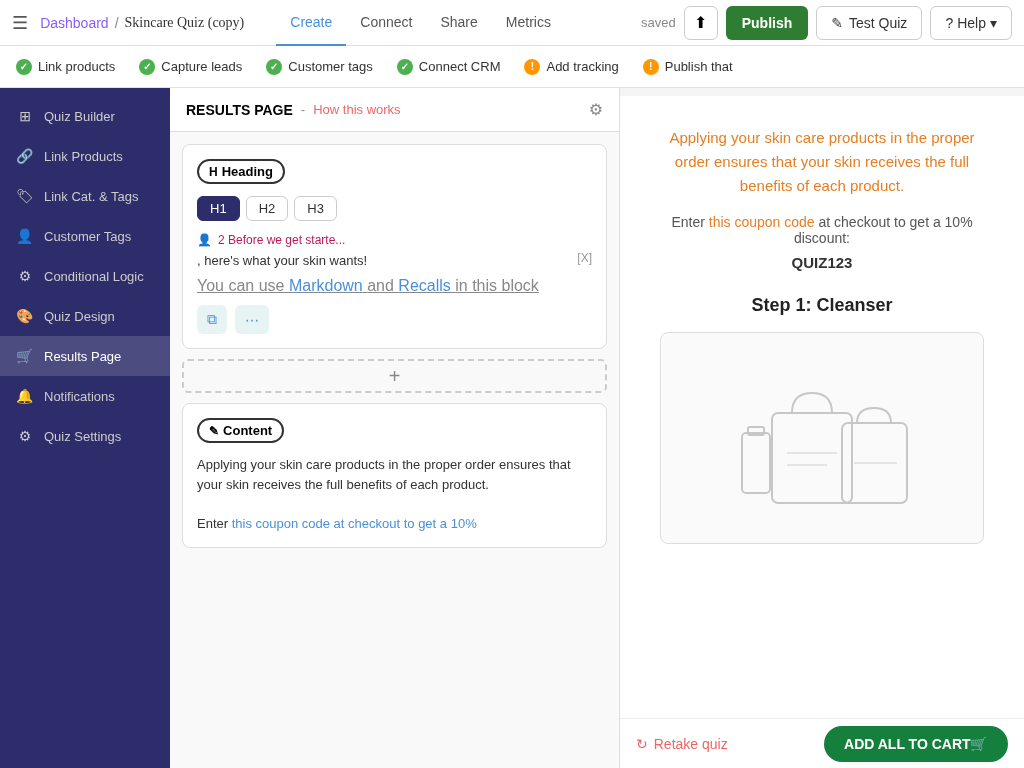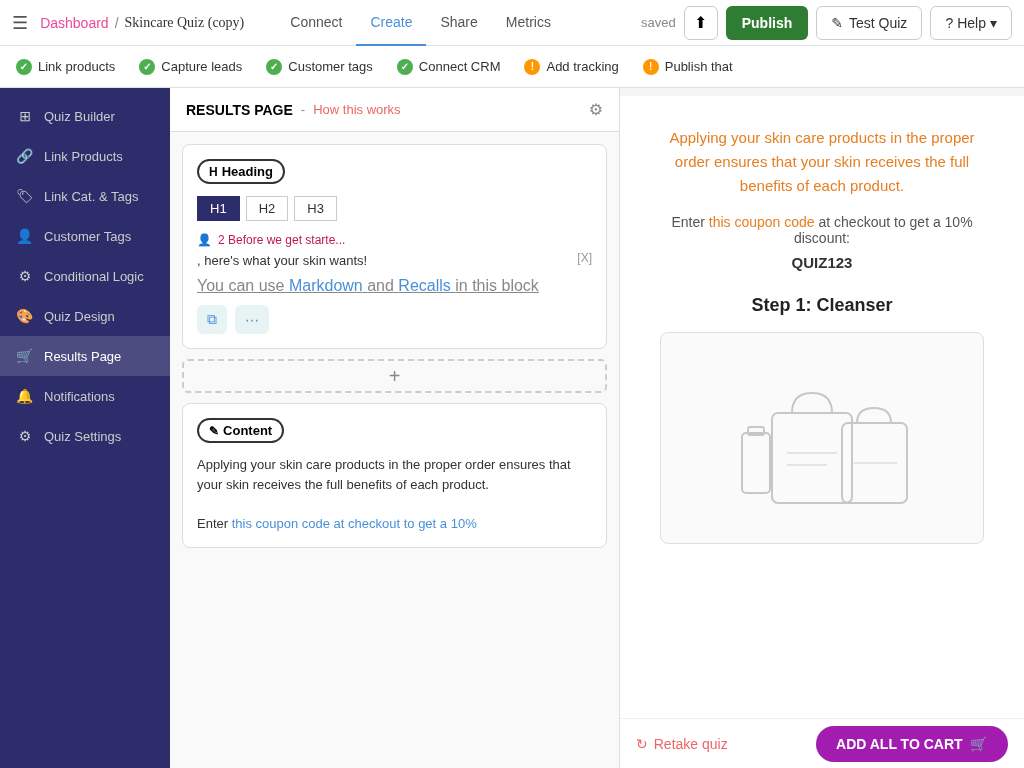--- a/index.html
+++ b/index.html
@@ -6,21 +6,21 @@
     body { width: 1024px; height: 768px; overflow: hidden; background: #f5f5f5; }
 
     
     .top-nav {
       display: flex; align-items: center; height: 46px;
       background: #fff; border-bottom: 1px solid #e0e0e0;
       padding: 0 12px; gap: 12px;
     }
     .nav-hamburger { font-size: 18px; color: #555; cursor: pointer; }
     .nav-breadcrumb { display: flex; align-items: center; gap: 6px; font-size: 14px; }
-    .nav-breadcrumb a { color: #ec4899; text-decoration: none; }
+    .nav-breadcrumb a { color: #8b5cf6; text-decoration: none; }
     .nav-breadcrumb span { color: #888; }
     .nav-breadcrumb .current { color: #333; font-family: Liberation Serif, serif; }
     .nav-tabs { display: flex; gap: 0; margin-left: 20px; }
     .nav-tab { padding: 0 14px; height: 46px; display: flex; align-items: center;
       font-size: 14px; color: #555; cursor: pointer; border-bottom: 2px solid transparent; }
     .nav-tab.active { color: #4a90d9; border-bottom: 2px solid #4a90d9; }
     .nav-right { margin-left: auto; display: flex; align-items: center; gap: 8px; }
     .saved-label { font-size: 13px; color: #888; }
     .btn-icon { width: 34px; height: 34px; border: 1px solid #ccc; border-radius: 6px;
       display: flex; align-items: center; justify-content: center; cursor: pointer; background: #fff; }
@@ -65,21 +65,21 @@
       color: #888; font-size: 16px; }
     .editor-scroll { overflow-y: auto; flex: 1; padding: 12px; display: flex; flex-direction: column; gap: 10px; }
 
     
     .block-card { background: #fff; border: 1px solid #ddd; border-radius: 8px; padding: 14px; position: relative; }
     .block-header { display: flex; align-items: center; gap: 8px; margin-bottom: 12px; }
     .block-badge { border: 2px solid #333; border-radius: 20px; padding: 3px 10px;
       font-size: 13px; font-weight: 600; display: flex; align-items: center; gap: 4px; }
     .block-icon { font-size: 12px; }
     .heading-btns { display: flex; gap: 6px; margin-bottom: 12px; }
-    .hbtn { padding: 4px 12px; border-radius: 0; border: 1px solid #ccc; font-size: 13px;
+    .hbtn { padding: 4px 12px; border-radius: 6px; border: 1px solid #ccc; font-size: 13px;
       cursor: pointer; background: #fff; color: #333; }
     .hbtn.active { background: #2d2d6b; color: #fff; border-color: #2d2d6b; }
     .user-line { display: flex; align-items: center; gap: 6px; font-size: 12px; color: #4a90d9;
       margin-bottom: 4px; }
     .heading-text { font-size: 13px; color: #333; margin-bottom: 4px; }
     .remove-x { color: #999; font-size: 12px; cursor: pointer; float: right; }
     .markdown-note { font-size: 16px; color: #888; margin-top: 8px; text-decoration: underline; }
     .markdown-note a { color: #4a90d9; }
     .block-actions { display: flex; gap: 8px; margin-top: 10px; }
     .action-btn { background: #e8f4f4; border: none; border-radius: 6px; padding: 6px 10px;
@@ -105,42 +105,42 @@
       display: flex; align-items: center; justify-content: center; min-height: 200px;
       background: #fafafa; margin-bottom: 16px; }
     .product-placeholder svg { opacity: 0.3; }
 
     
     .bottom-bar { position: absolute; bottom: 0; left: 0; right: 0; height: 50px;
       background: #fff; border-top: 1px solid #eee;
       display: flex; align-items: center; padding: 0 16px; gap: 16px; }
     .retake-btn { display: flex; align-items: center; gap: 6px; color: #e66;
       font-size: 14px; cursor: pointer; border: none; background: none; }
-    .add-cart-btn { margin-left: auto; background: #a21caf; color: #fff; border: none;
+    .add-cart-btn { margin-left: auto; background: #15803d; color: #fff; border: none;
       border-radius: 24px; padding: 10px 20px; font-size: 14px; font-weight: 600;
-      cursor: pointer; display: flex; align-items: center; gap: 8px; }
+      cursor: pointer; display: flex; align-items: center; }
 
     
     ::-webkit-scrollbar { width: 6px; }
     ::-webkit-scrollbar-track { background: #f1f1f1; }
     ::-webkit-scrollbar-thumb { background: #ccc; border-radius: 3px; }
   </style>
 </head>
 <body>
 
 <div class="top-nav">
   <span class="nav-hamburger">☰</span>
   <div class="nav-breadcrumb">
     <a>Dashboard</a>
     <span>/</span>
     <span class="current">Skincare Quiz (copy)</span>
   </div>
   <div class="nav-tabs">
+    <div class="nav-tab active">Create</div>
     <div class="nav-tab">Connect</div>
-    <div class="nav-tab active">Create</div>
     <div class="nav-tab">Share</div>
     <div class="nav-tab">Metrics</div>
   </div>
   <div class="nav-right">
     <span class="saved-label">saved</span>
     <div class="btn-icon">
       <span>⬆</span>
     </div>
     <button class="btn-publish">Publish</button>
     <button class="btn-test">

